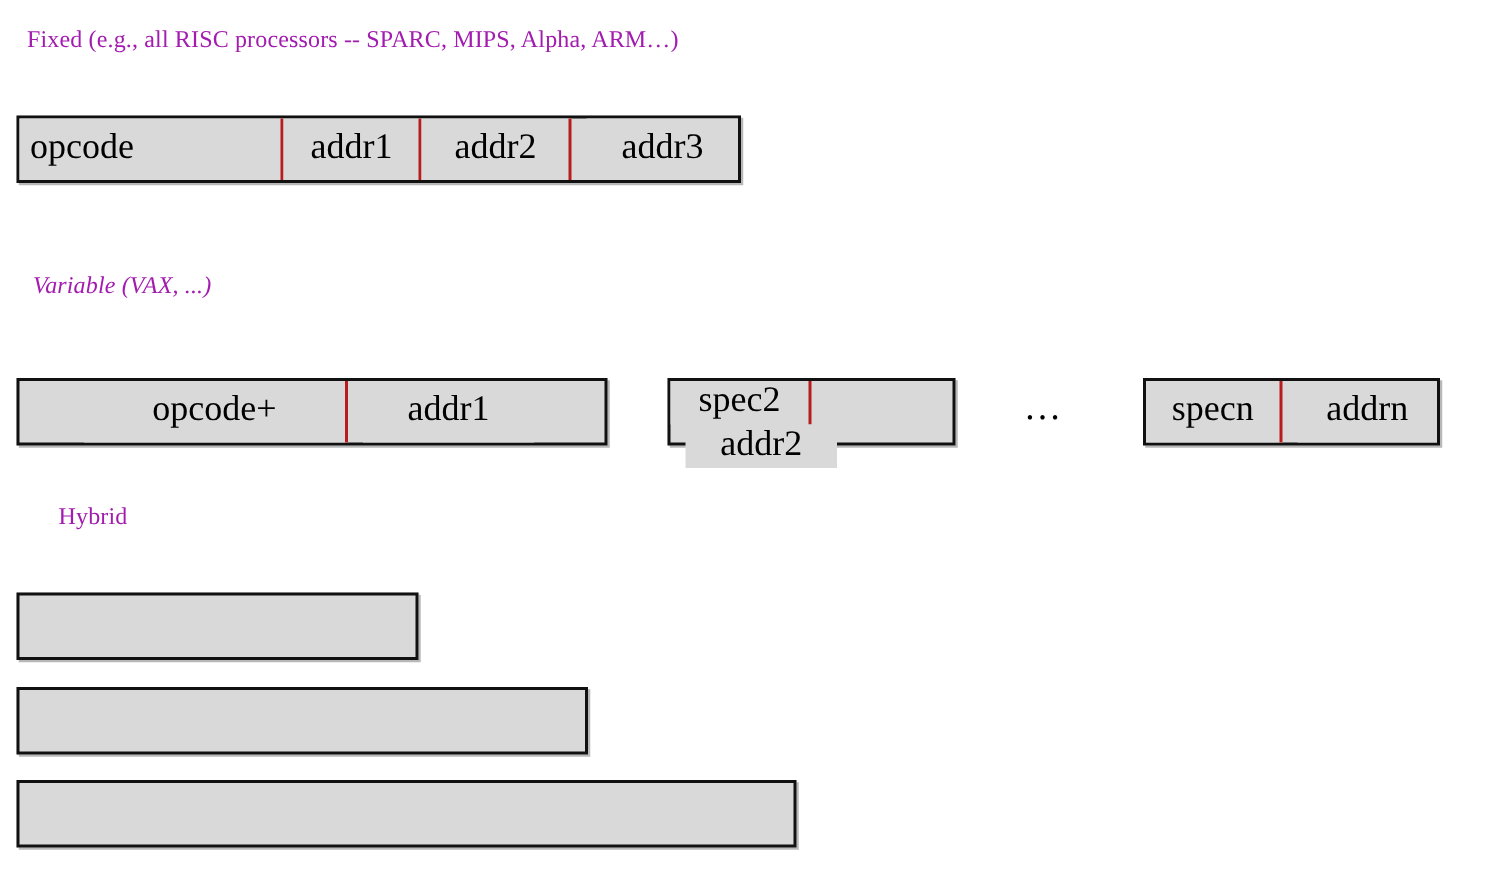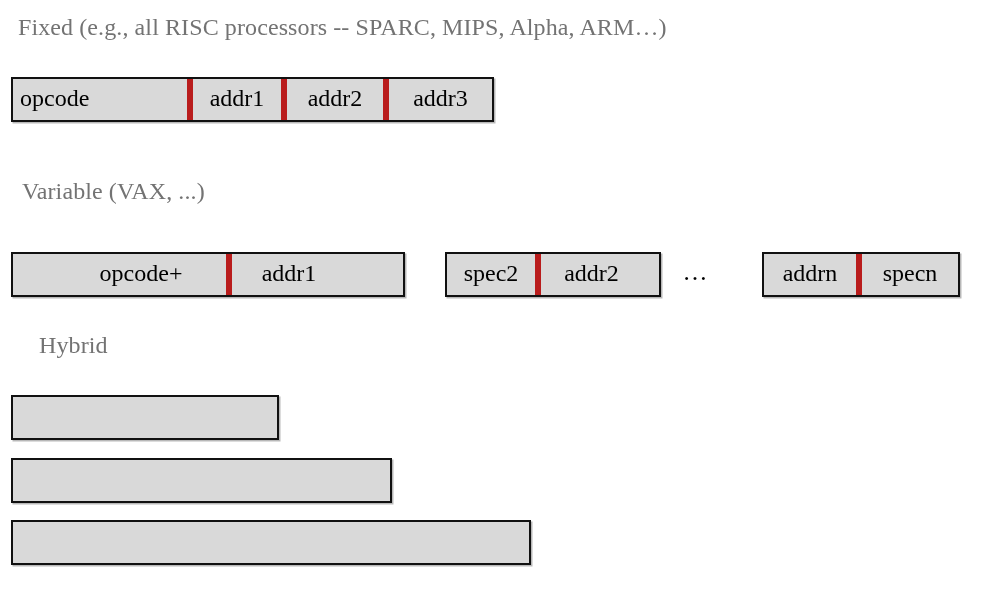--- a/index.html
+++ b/index.html
@@ -15,68 +15,68 @@
     position: relative;
   }
   .slide {
     position: absolute;
     inset: 0;
   }
 
   
   .heading {
     position: absolute;
-    color: #737373;
+    color: #a21caf;
     font-family: "Liberation Serif", "DejaVu Serif", serif;
-    font-size: 24px;
+    font-size: 16px;
     line-height: 30px;
     white-space: nowrap;
     letter-spacing: 0.1px;
   }
   #heading-fixed    { left: 18px;  top: 12px;  }
-  #heading-variable { left: 22px;  top: 176px; }
+  #heading-variable { left: 22px;  top: 176px; font-style: italic; }
   #heading-hybrid   { left: 39px;  top: 330px; }
 
   
   .field-row {
     position: absolute;
     display: flex;
     box-sizing: border-box;
     border: 2px solid #111111;
     background: #d9d9d9;
     box-shadow: 1.5px 1.5px 0 rgba(0,0,0,0.28);
   }
   .field-cell {
     box-sizing: border-box;
     display: flex;
     align-items: center;
     justify-content: center;
     font-family: "Liberation Serif", "DejaVu Serif", serif;
     font-size: 24px;
     color: #000000;
     background: #d9d9d9;
-    border-right: 6px solid #b91c1c;
+    border-right: 2px solid #b91c1c;
     height: 100%;
     padding-bottom: 2px;
   }
-  .field-cell:last-child { border-right: none; }
+  .field-cell:last-child { border-right: none; margin-left: 10px; }
   .field-cell.align-left { justify-content: flex-start; padding-left: 7px; }
 
   
   #row-fixed {
     left: 11px;
     top: 77px;
     width: 483px;
     height: 45px;
   }
 
   
   .var-group { top: 252px; height: 45px; }
   #row-var-1 { left: 11px;  width: 394px; padding-left: 43px; }
-  #row-var-2 { left: 445px; width: 216px; }
+  #row-var-2 { left: 445px; width: 192px; flex-direction: column; }
   #row-var-3 { left: 762px; width: 198px; }
 
   #variable-ellipsis {
     position: absolute;
     left: 668px;
     top: 258px;
     width: 56px;
     text-align: center;
     font-family: "Liberation Serif", "DejaVu Serif", serif;
     font-size: 25px;
@@ -120,22 +120,22 @@
   </div>
 
   <div class="field-row var-group" id="row-var-2">
     <div class="field-cell" style="width:94px">spec2</div>
     <div class="field-cell" style="width:101px">addr2</div>
   </div>
 
   <div id="variable-ellipsis">…</div>
 
   <div class="field-row var-group" id="row-var-3">
+    <div class="field-cell" style="width:96px">specn</div>
     <div class="field-cell" style="width:98px">addrn</div>
-    <div class="field-cell" style="width:96px">specn</div>
   </div>
 
   <div class="heading" id="heading-hybrid">Hybrid</div>
 
   <div class="hybrid-bar" id="hybrid-bar-1"></div>
   <div class="hybrid-bar" id="hybrid-bar-2"></div>
   <div class="hybrid-bar" id="hybrid-bar-3"></div>
 
 </div>
 

